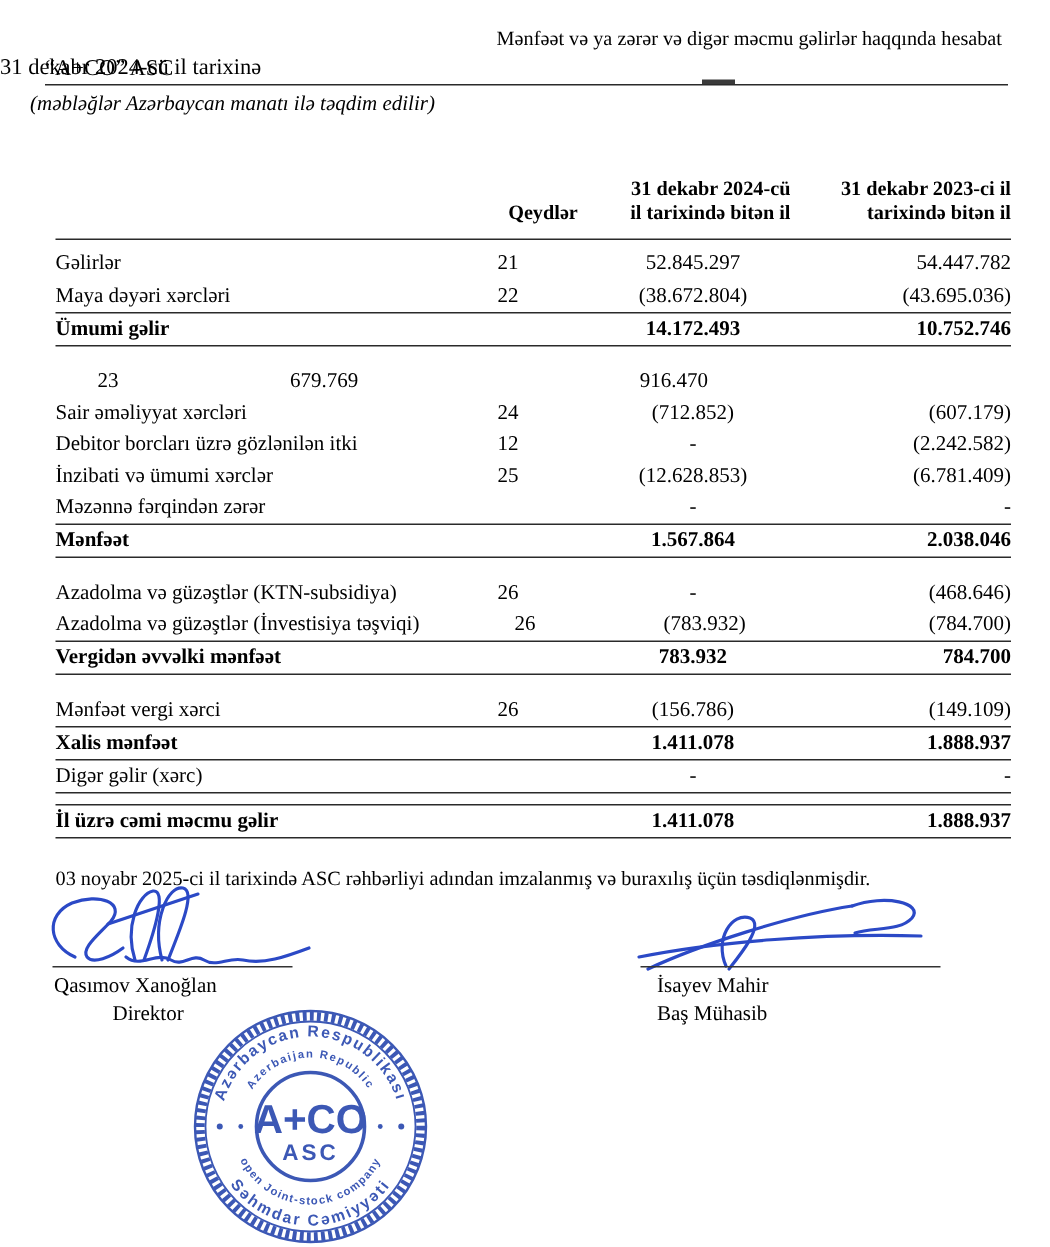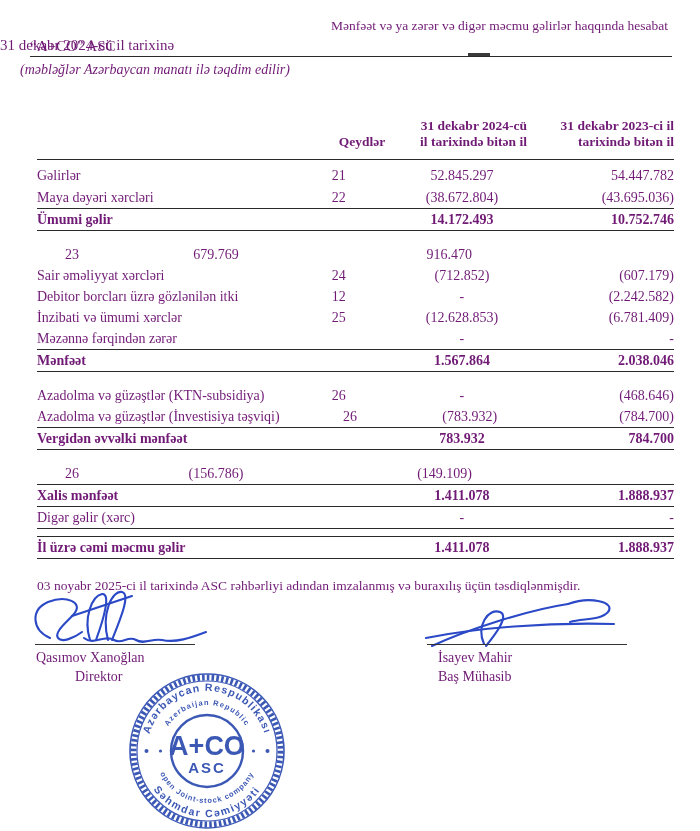--- a/index.html
+++ b/index.html
@@ -1,18 +1,18 @@
 <!DOCTYPE html>
 <html><head>
 <meta charset="utf-8">
 <style>
   html,body{margin:0;padding:0;background:#ffffff;}
   .page{
     position:relative;width:700px;height:831px;background:#ffffff;
-    font-family:"Liberation Serif","DejaVu Serif",serif;color:#701a75;overflow:hidden;
+    font-family:"Liberation Serif","DejaVu Serif",serif;color:#000000;overflow:hidden;
   }
   
   .doc-title{position:absolute;top:18px;left:0;width:668px;text-align:right;font-size:13.5px;}
   .company{position:absolute;top:38px;left:30px;font-size:15px;}
   .date-line{position:absolute;top:37px;left:0;width:668px;font-size:15px;}
   .head-rule{position:absolute;top:56px;left:30px;width:642px;border-bottom:1.6px solid #2a2a2a;}
   .head-dash{position:absolute;top:53px;left:468px;width:22px;height:3px;background:#3a3a3a;}
   .currency-note{position:absolute;top:62px;left:20px;font-style:italic;font-size:14px;}
   
   .fin-table{position:absolute;left:37px;top:118px;width:637px;font-size:14px;}
@@ -140,20 +140,21 @@
           <div class="cell v2023">(784.700)</div>
         </div>
         <div class="trow bold rule-below">
           <div class="cell label">Vergidən əvvəlki mənfəət</div>
           <div class="cell note"></div>
           <div class="cell v2024">783.932</div>
           <div class="cell v2023">784.700</div>
         </div>
         <div style="height: 13px;"></div>
         <div class="trow rule-below">
+          <div class="cell label">Mənfəət vergi xərci</div>
           <div class="cell note">26</div>
           <div class="cell v2024">(156.786)</div>
           <div class="cell v2023">(149.109)</div>
         </div>
         <div class="trow bold rule-below">
           <div class="cell label">Xalis mənfəət</div>
           <div class="cell note"></div>
           <div class="cell v2024">1.411.078</div>
           <div class="cell v2023">1.888.937</div>
         </div>

